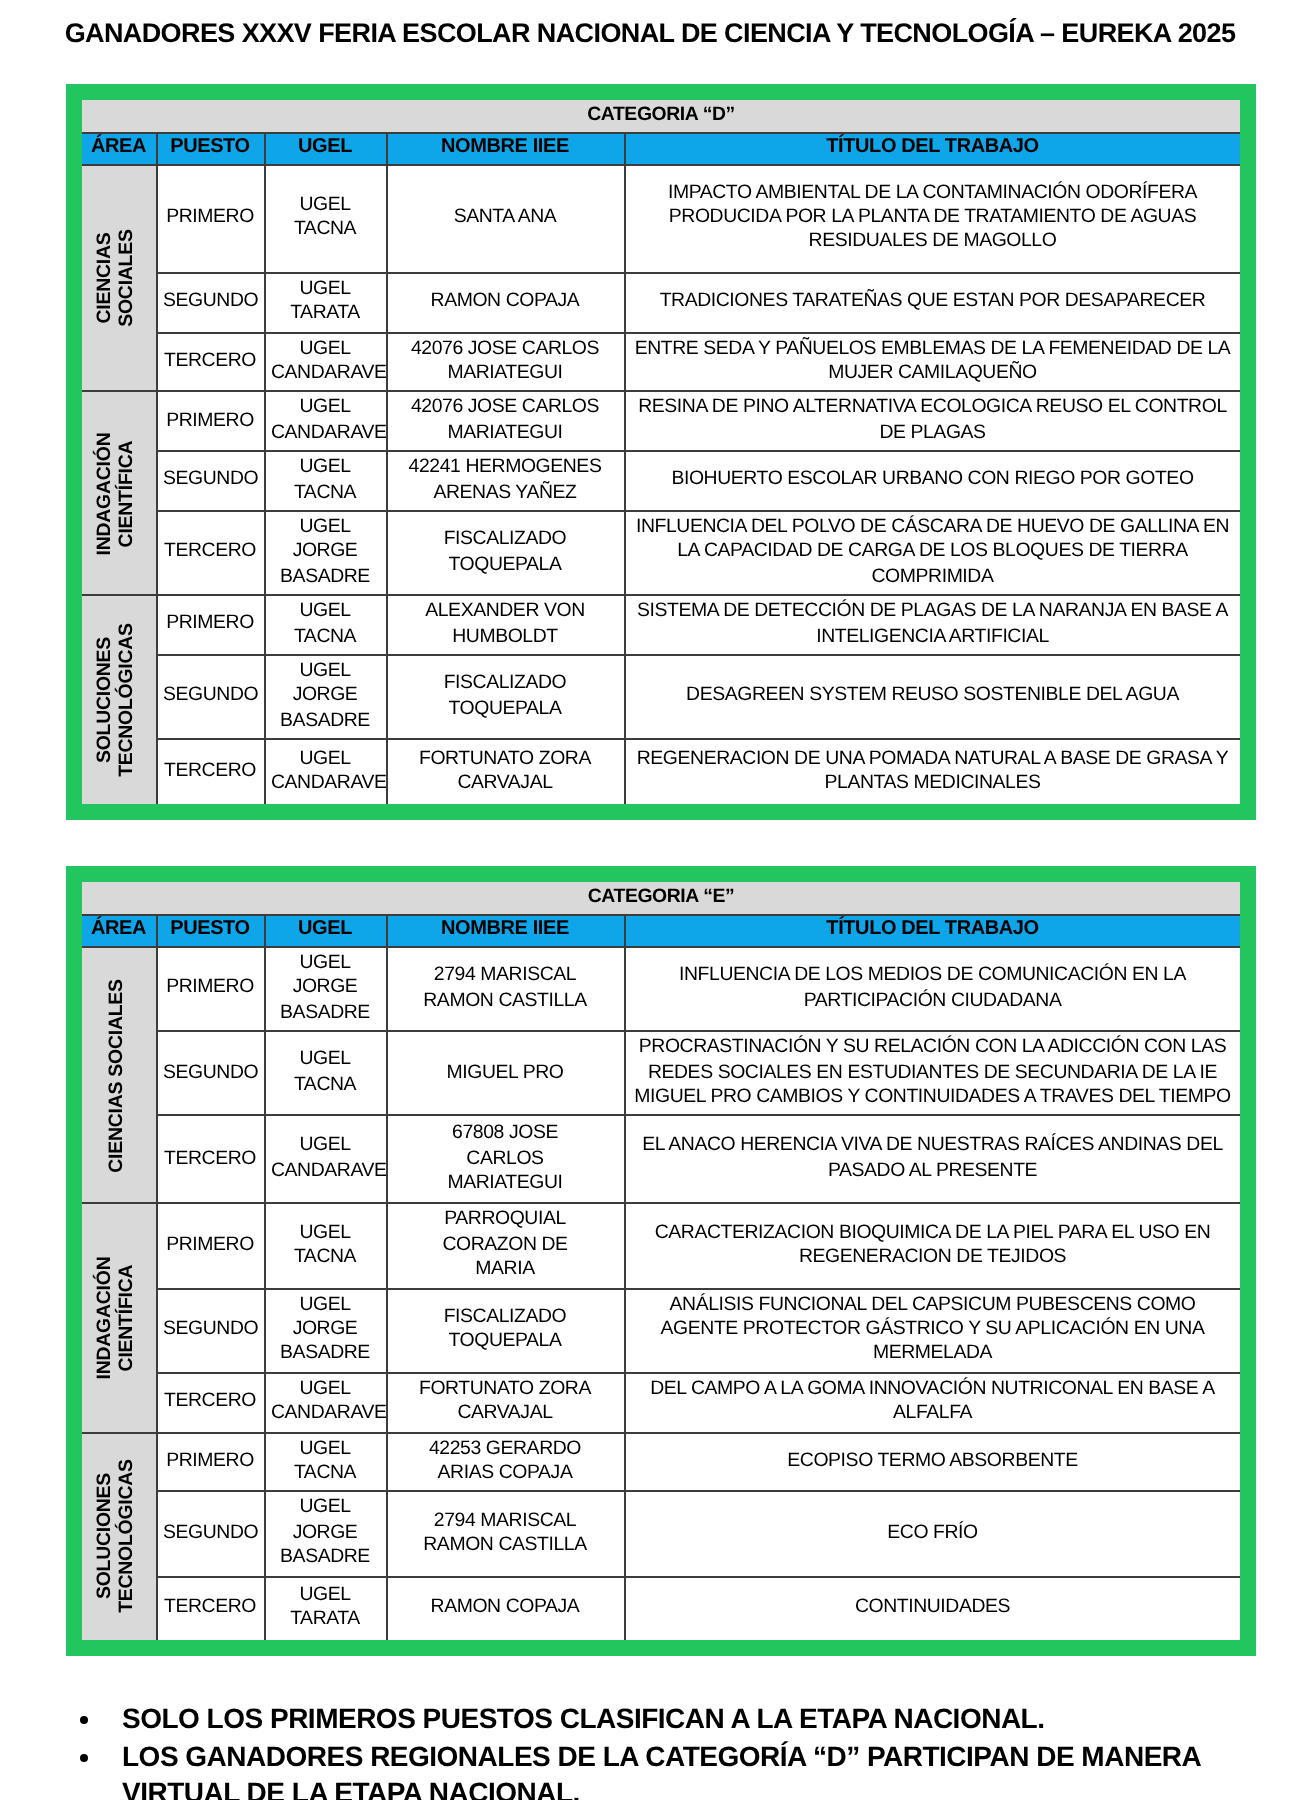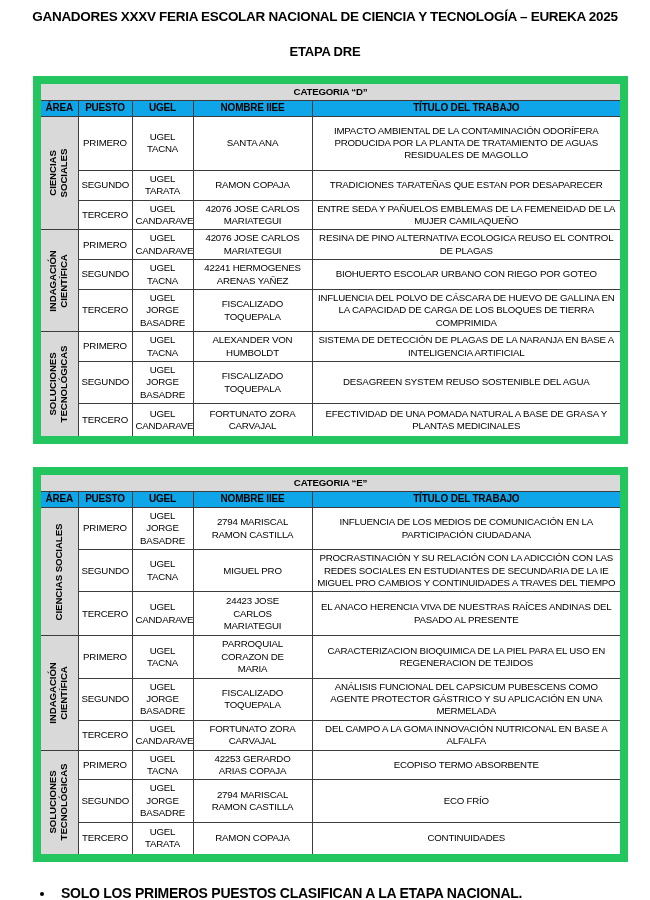--- a/index.html
+++ b/index.html
@@ -123,21 +123,20 @@
     padding-left: 6px;
     margin-bottom: 1px;
     font-weight: bold;
   }
 </style>
 </head>
 <body>
 
 <div class="page">
   <div class="doc-title">GANADORES XXXV FERIA ESCOLAR NACIONAL DE CIENCIA Y TECNOLOGÍA – EUREKA 2025</div>
-  <div class="doc-subtitle">ETAPA DRE</div>
 
   <div class="tables-wrap" id="tables-root">
       <table class="results" id="t0">
         <colgroup>
           <col class="c0">
           <col class="c1">
           <col class="c2">
           <col class="c3">
           <col class="c4">
         </colgroup>
@@ -229,21 +228,21 @@
             <td class="c-iiee">FISCALIZADO
 TOQUEPALA</td>
             <td class="c-titulo">DESAGREEN SYSTEM REUSO SOSTENIBLE DEL AGUA</td>
           </tr>
           <tr>
             <td class="c-puesto">TERCERO</td>
             <td class="c-ugel">UGEL
 CANDARAVE</td>
             <td class="c-iiee">FORTUNATO ZORA
 CARVAJAL</td>
-            <td class="c-titulo">EFECTIVIDAD DE UNA POMADA NATURAL A BASE DE GRASA Y PLANTAS MEDICINALES</td>
+            <td class="c-titulo">REGENERACION DE UNA POMADA NATURAL A BASE DE GRASA Y PLANTAS MEDICINALES</td>
           </tr>
         </tbody>
       </table>
       <table class="results" id="t1">
         <colgroup>
           <col class="c0">
           <col class="c1">
           <col class="c2">
           <col class="c3">
           <col class="c4">
@@ -277,21 +276,21 @@
             <td class="c-puesto">SEGUNDO</td>
             <td class="c-ugel">UGEL
 TACNA</td>
             <td class="c-iiee">MIGUEL PRO</td>
             <td class="c-titulo">PROCRASTINACIÓN Y SU RELACIÓN CON LA ADICCIÓN CON LAS REDES SOCIALES EN ESTUDIANTES DE SECUNDARIA DE LA IE MIGUEL PRO CAMBIOS Y CONTINUIDADES A TRAVES DEL TIEMPO</td>
           </tr>
           <tr>
             <td class="c-puesto">TERCERO</td>
             <td class="c-ugel">UGEL
 CANDARAVE</td>
-            <td class="c-iiee">24423 JOSE
+            <td class="c-iiee">67808 JOSE
 CARLOS
 MARIATEGUI</td>
             <td class="c-titulo">EL ANACO HERENCIA VIVA DE NUESTRAS RAÍCES ANDINAS DEL PASADO AL PRESENTE</td>
           </tr>
           <tr>
             <th class="area-cell" rowspan="3">
               <span class="vert-label">INDAGACIÓN
 CIENTÍFICA</span>
             </th>
             <td class="c-puesto">PRIMERO</td>

